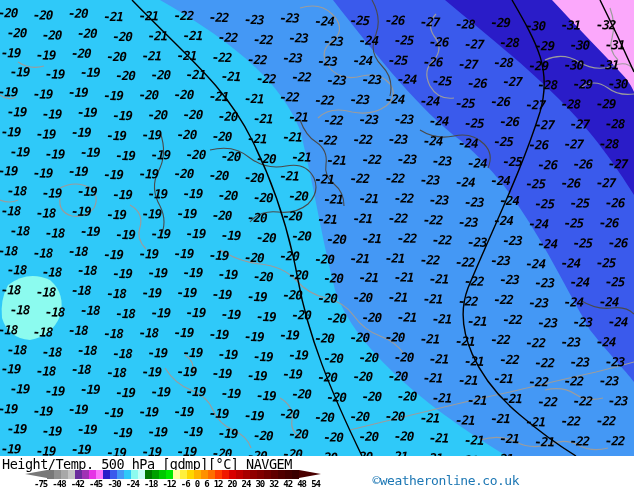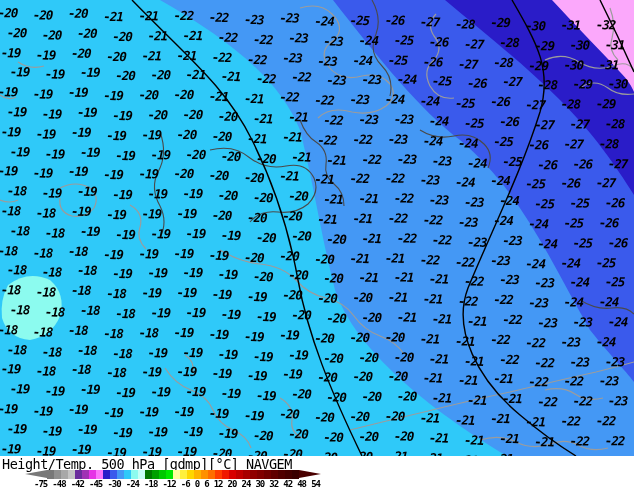--- a/index.html
+++ b/index.html
@@ -166,15 +166,16 @@
         <span>6</span>
         <span>12</span>
         <span>20</span>
         <span>24</span>
         <span>30</span>
         <span>32</span>
         <span>42</span>
         <span>48</span>
         <span>54</span>
       </div>
+    <div class="credit" style="color: rgb(28, 119, 180);">©weatheronline.co.uk</div>
   </div>
 
 </div>
 
 </body></html>

